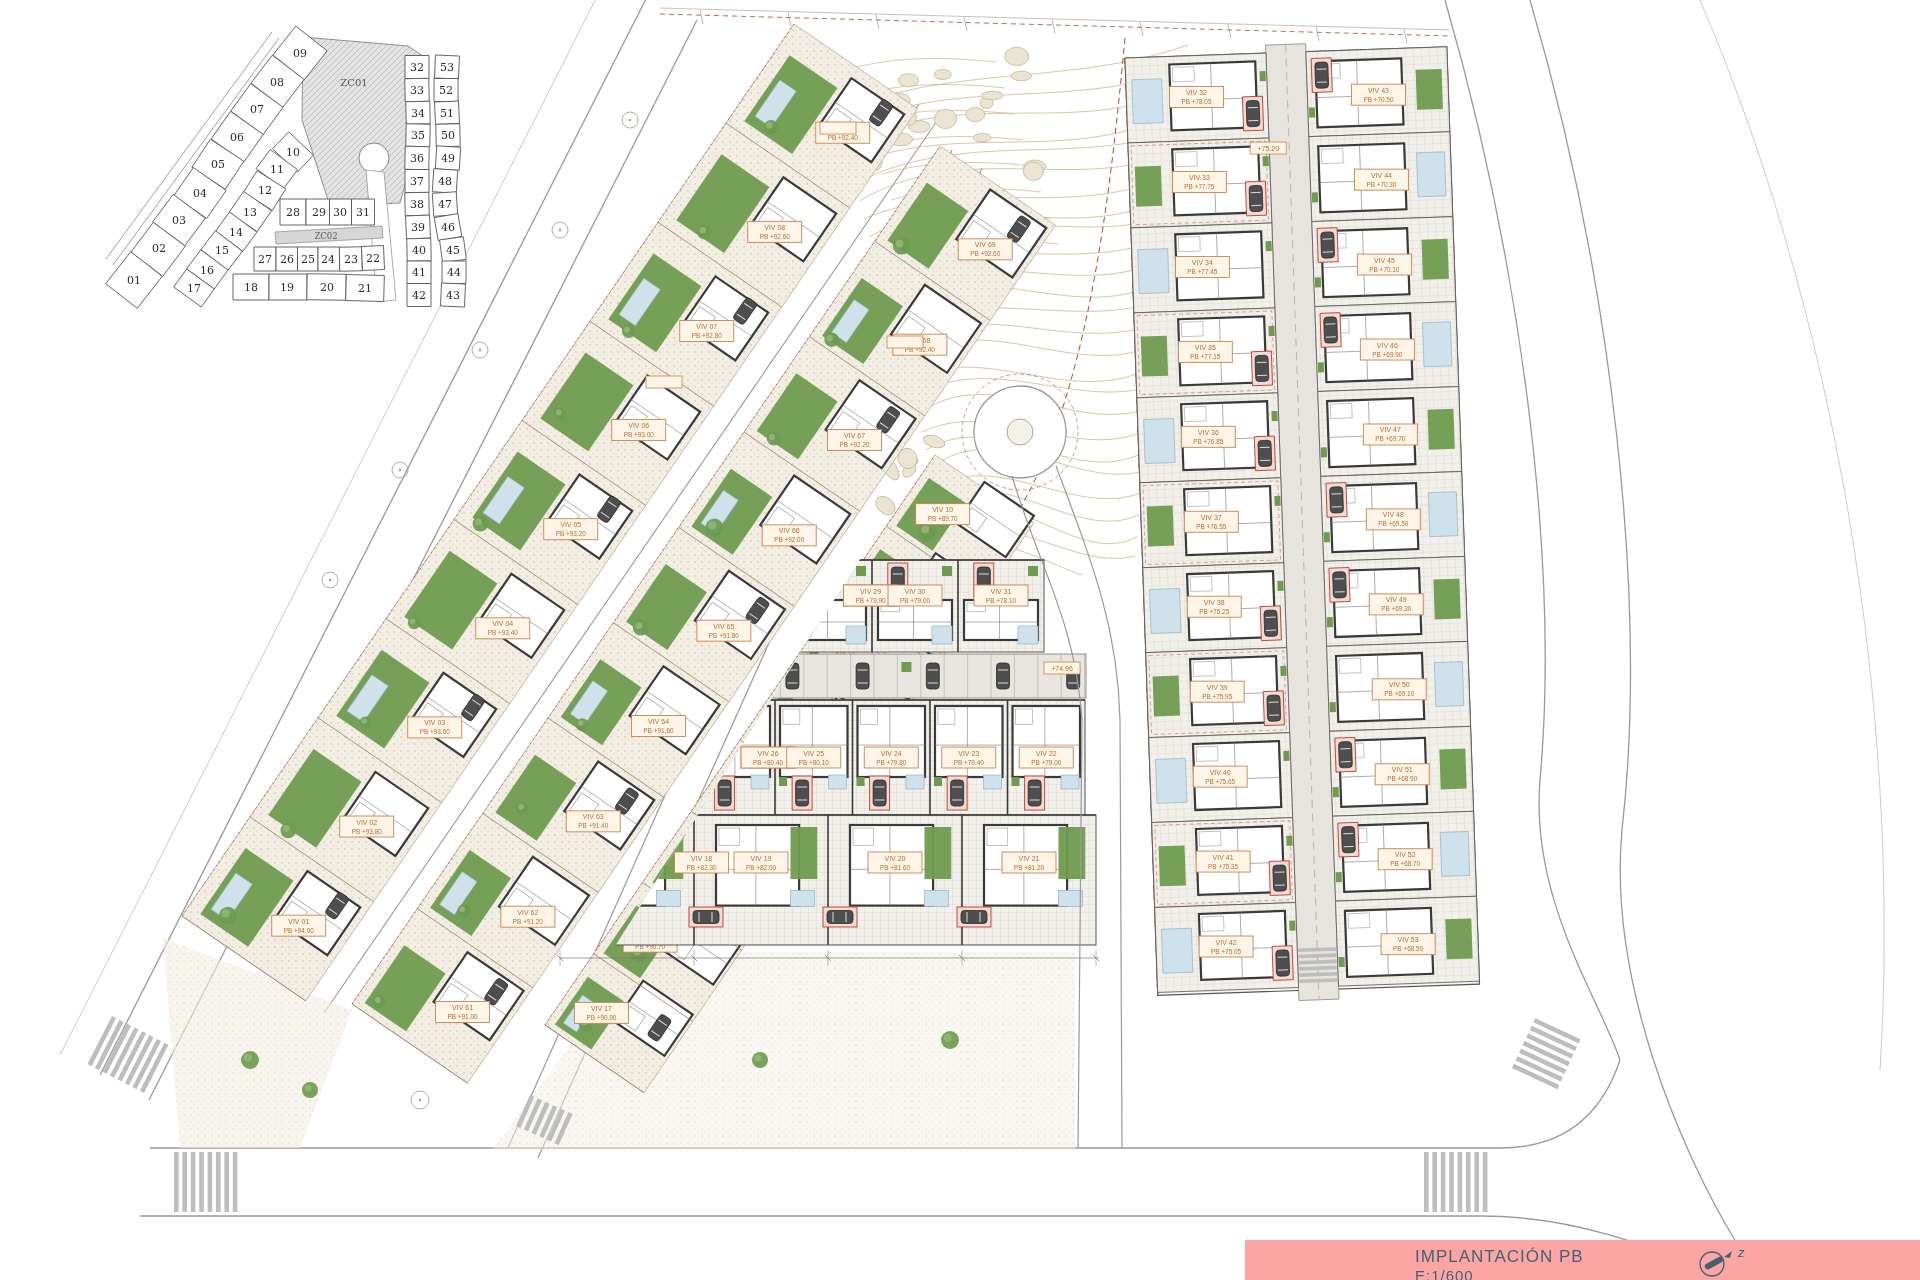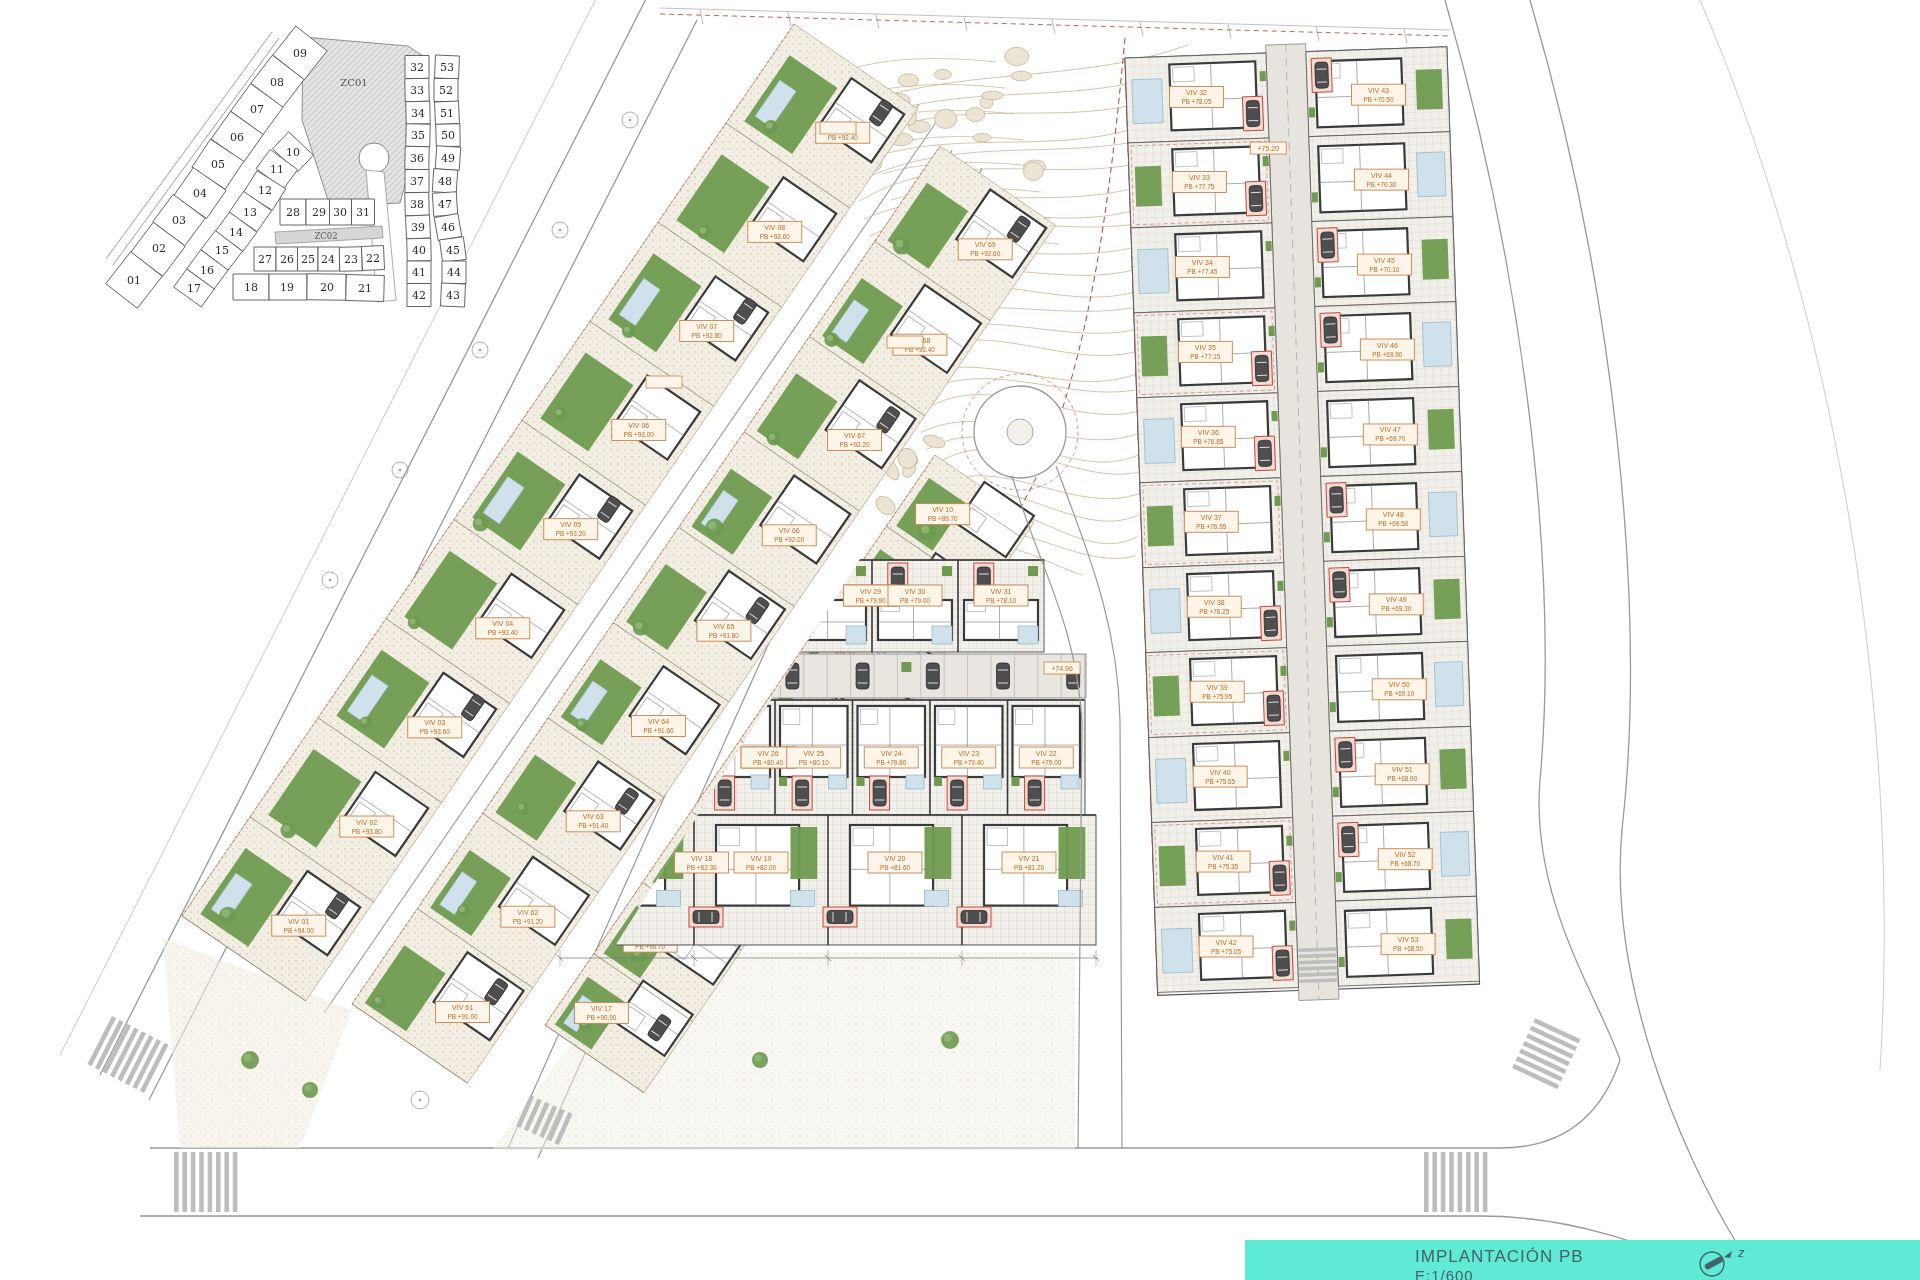--- a/index.html
+++ b/index.html
@@ -1,20 +1,20 @@
 <!DOCTYPE html>
 <html><head>
 <meta charset="utf-8">
 <style>
   html,body{margin:0;padding:0;background:#fff;}
   .stage{position:relative;width:1920px;height:1280px;background:#fff;overflow:hidden;
          font-family:"Liberation Sans",sans-serif;}
   svg text{user-select:none;}
   .titleblock{position:absolute;left:1245px;top:1240px;width:675px;height:40px;
-              background:#5eead4;display:flex;align-items:flex-start;}
+              background:#fca5a5;display:flex;align-items:flex-start;}
   .tb-text{margin-left:170px;margin-top:6px;color:#44616e;line-height:1.25;}
   .tb-title{font-size:17px;letter-spacing:1px;}
   .tb-scale{font-size:15px;letter-spacing:1px;}
   .north{position:absolute;left:445px;top:5px;}
 </style>
 </head>
 <body>
 
 <div class="stage">
   <svg id="plan" width="1920" height="1280" viewBox="0 0 1920 1280">

